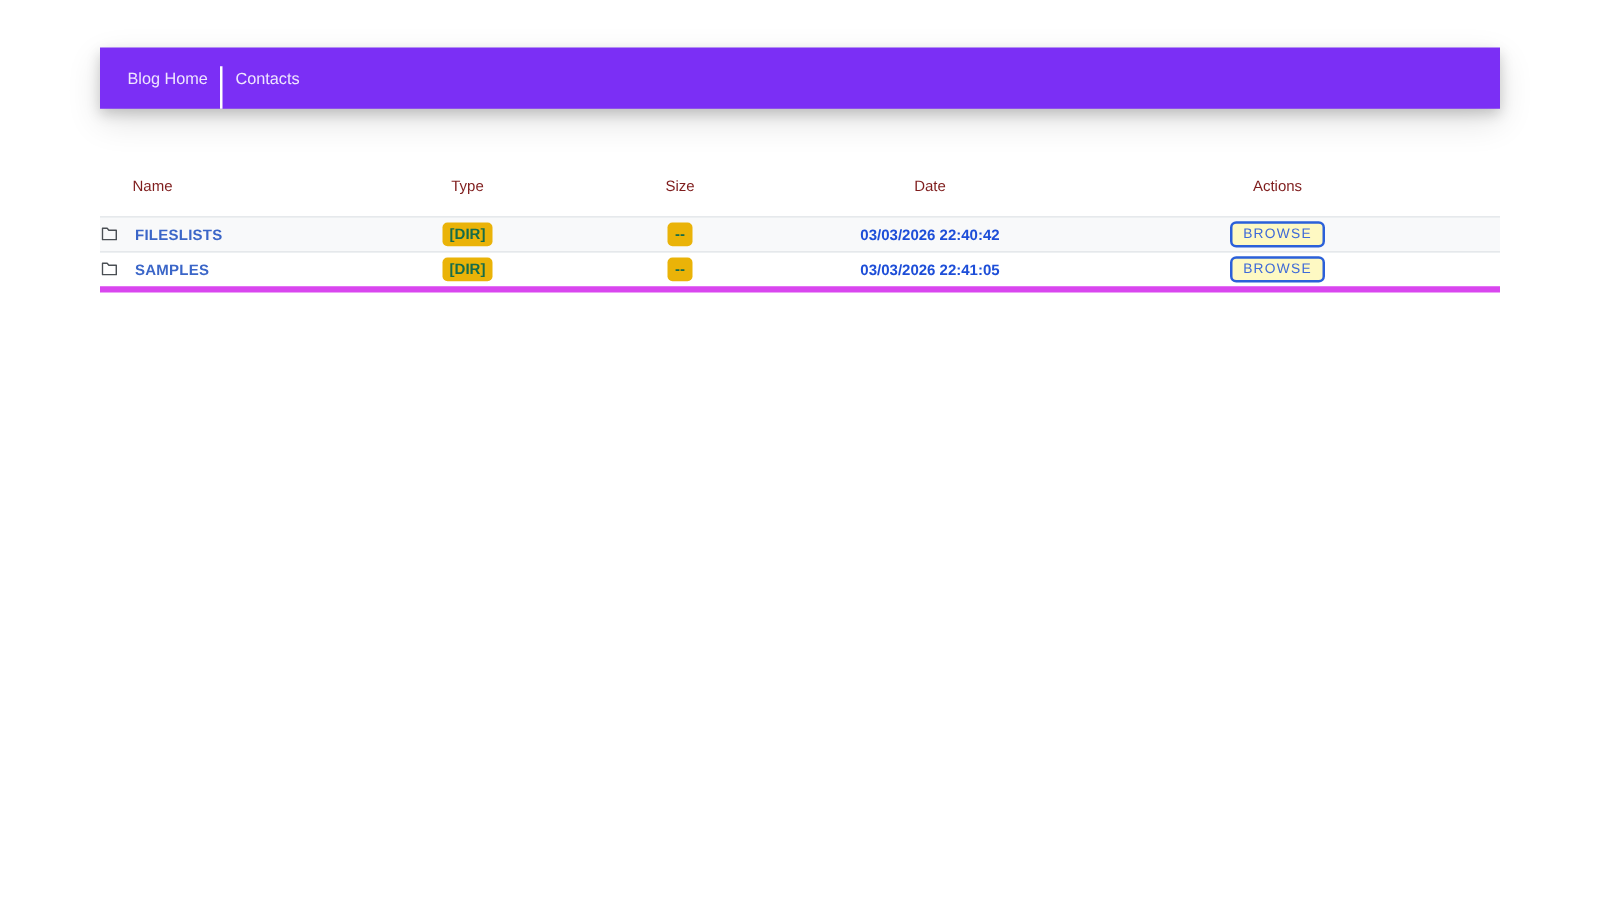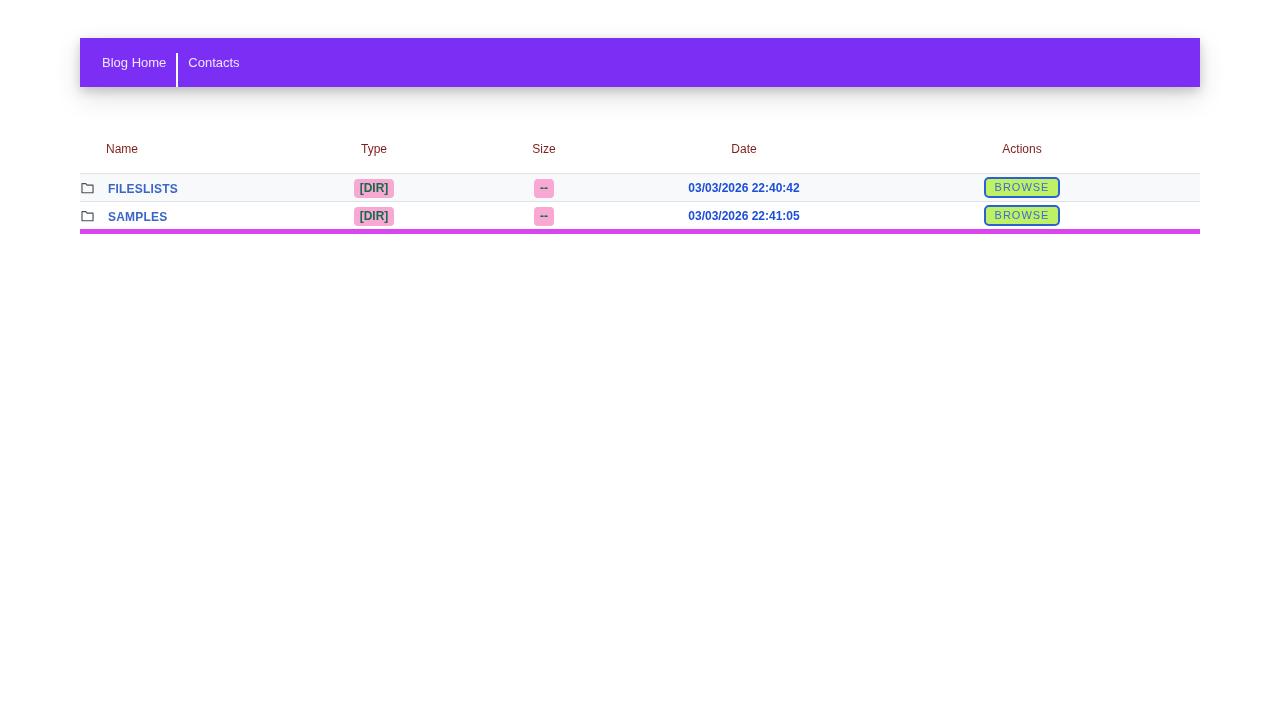--- a/index.html
+++ b/index.html
@@ -82,35 +82,35 @@
     color: #3b66c8;
     font-size: 12px;
     font-weight: 700;
     text-decoration: none;
     letter-spacing: 0.2px;
     cursor: pointer;
     text-align: right;
   }
   .badge {
     display: inline-block;
-    background: #f9a8d4;
+    background: #eab308;
     color: #156c4a;
     font-size: 12px;
     font-weight: 700;
     border-radius: 4px;
     padding: 2px 6px;
     line-height: 15px;
   }
   td.col-date {
     color: #1d4ed8;
     font-size: 12px;
     font-weight: 700;
   }
   .browse-btn {
-    background: #bef264;
+    background: #fef9c3;
     color: #3f6ad8;
     border: 2px solid #2b60d9;
     border-radius: 5px;
     font-family: "Liberation Sans", sans-serif;
     font-size: 11px;
     font-weight: 400;
     letter-spacing: 1px;
     padding: 2px 9px;
     height: 21px;
     line-height: 13px;

